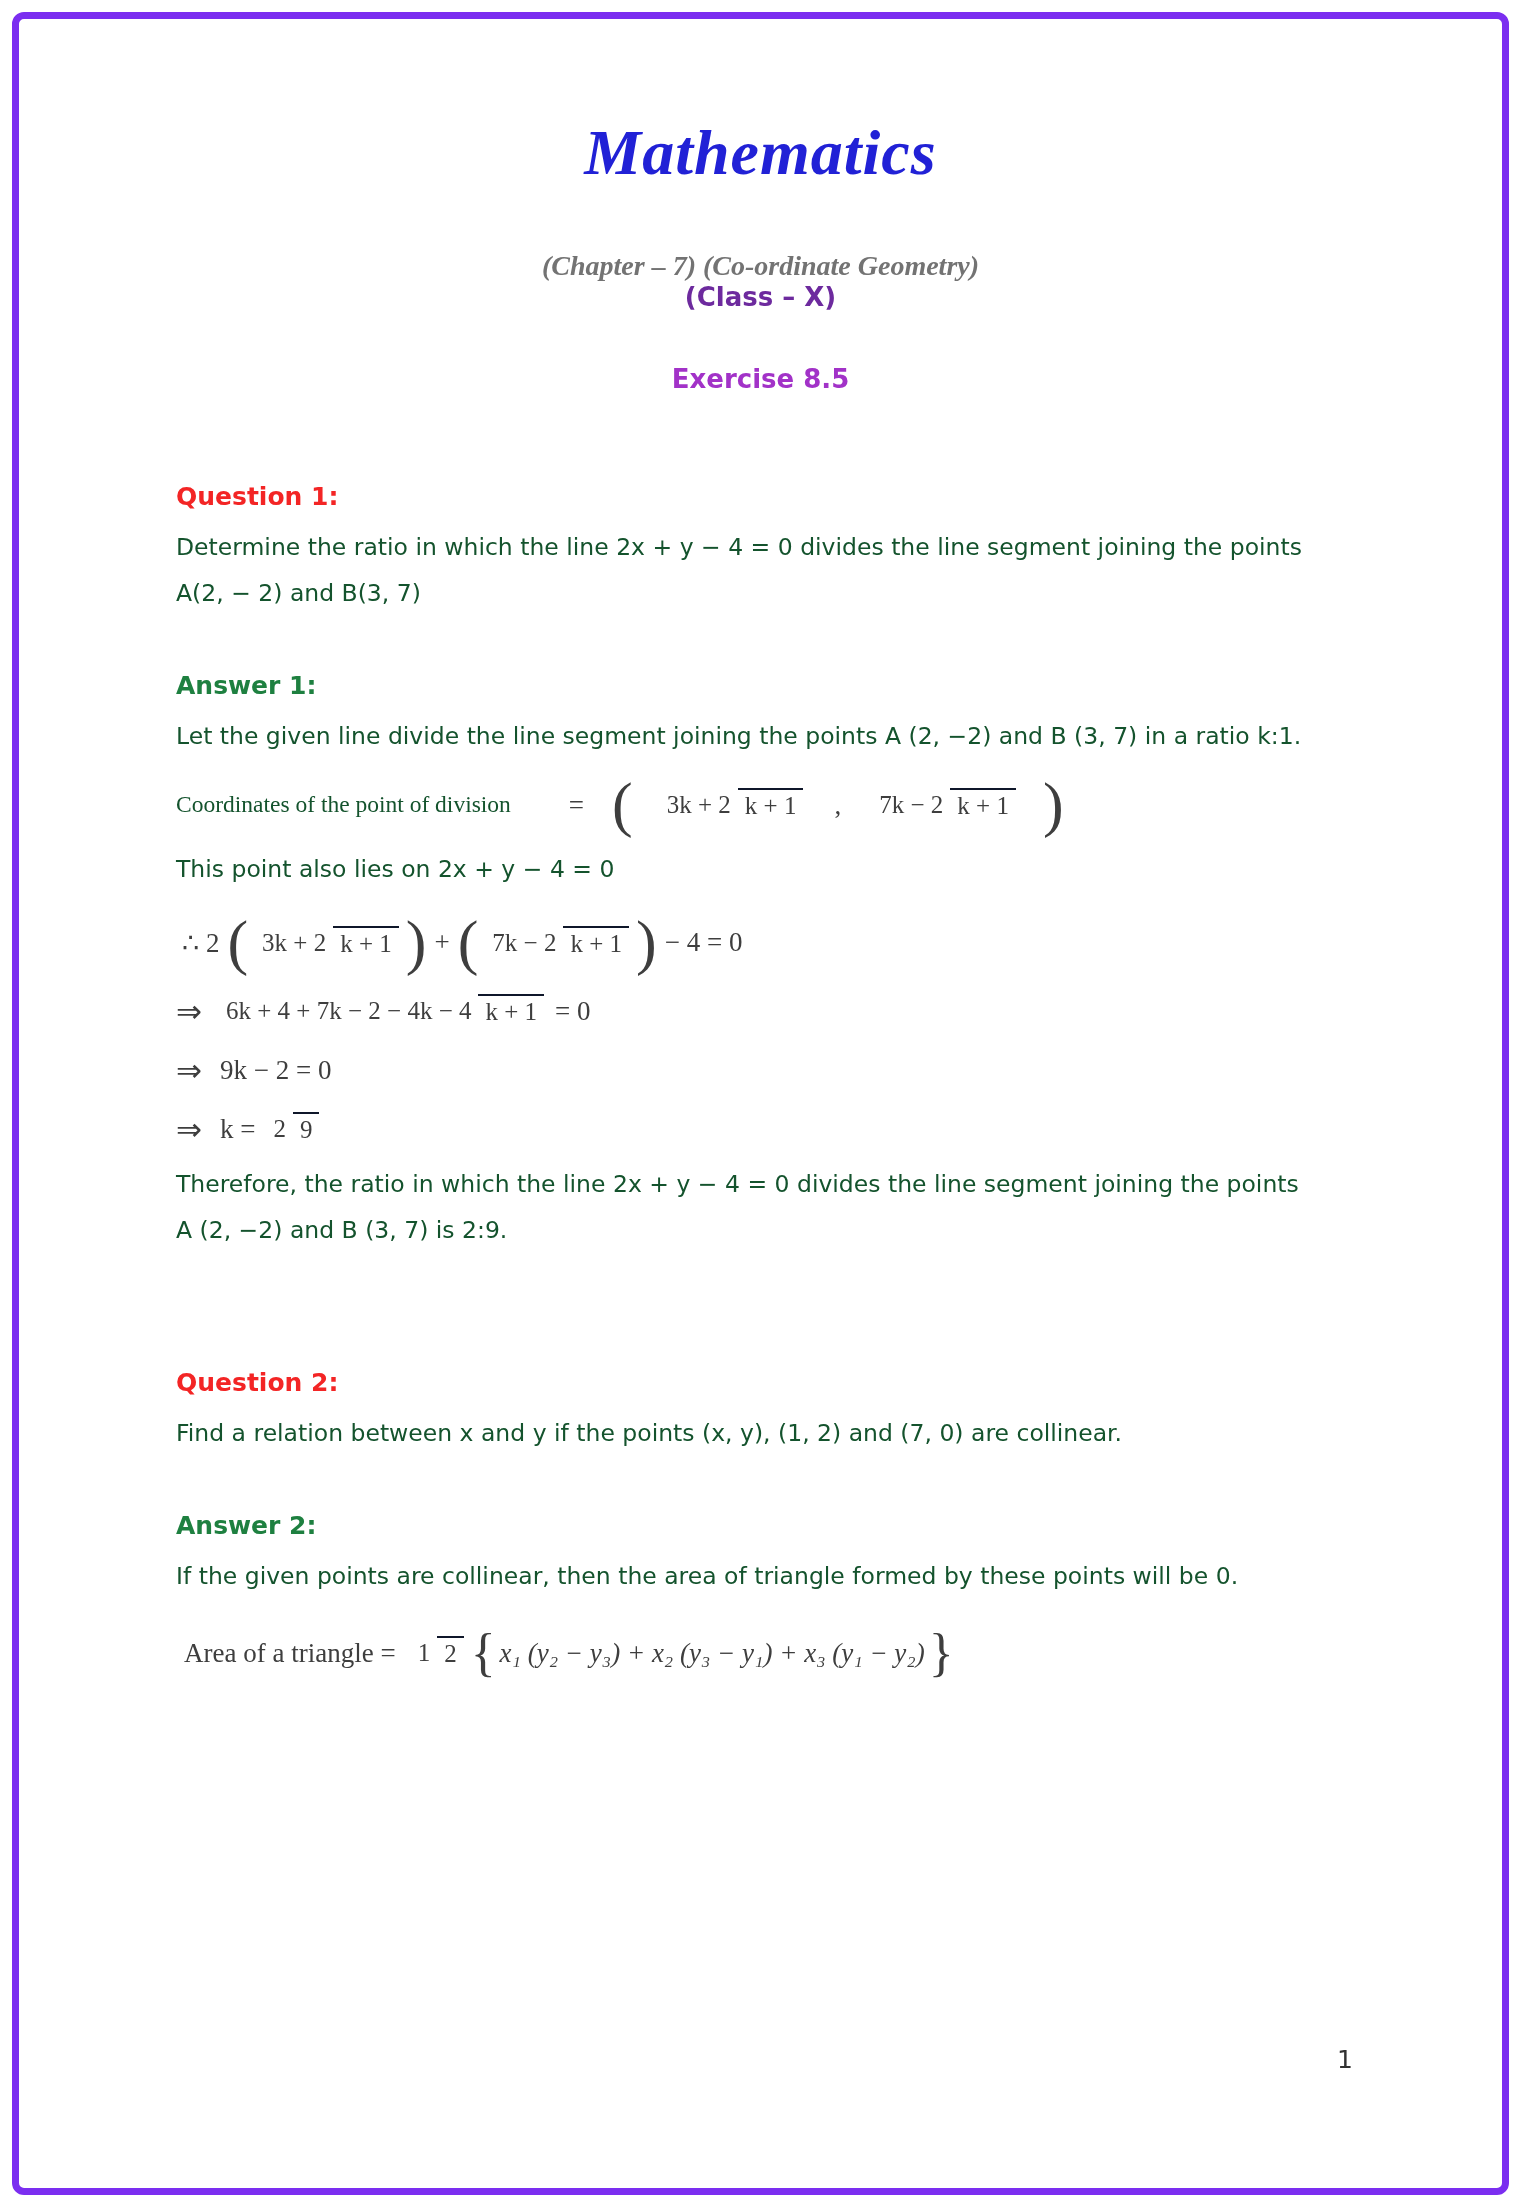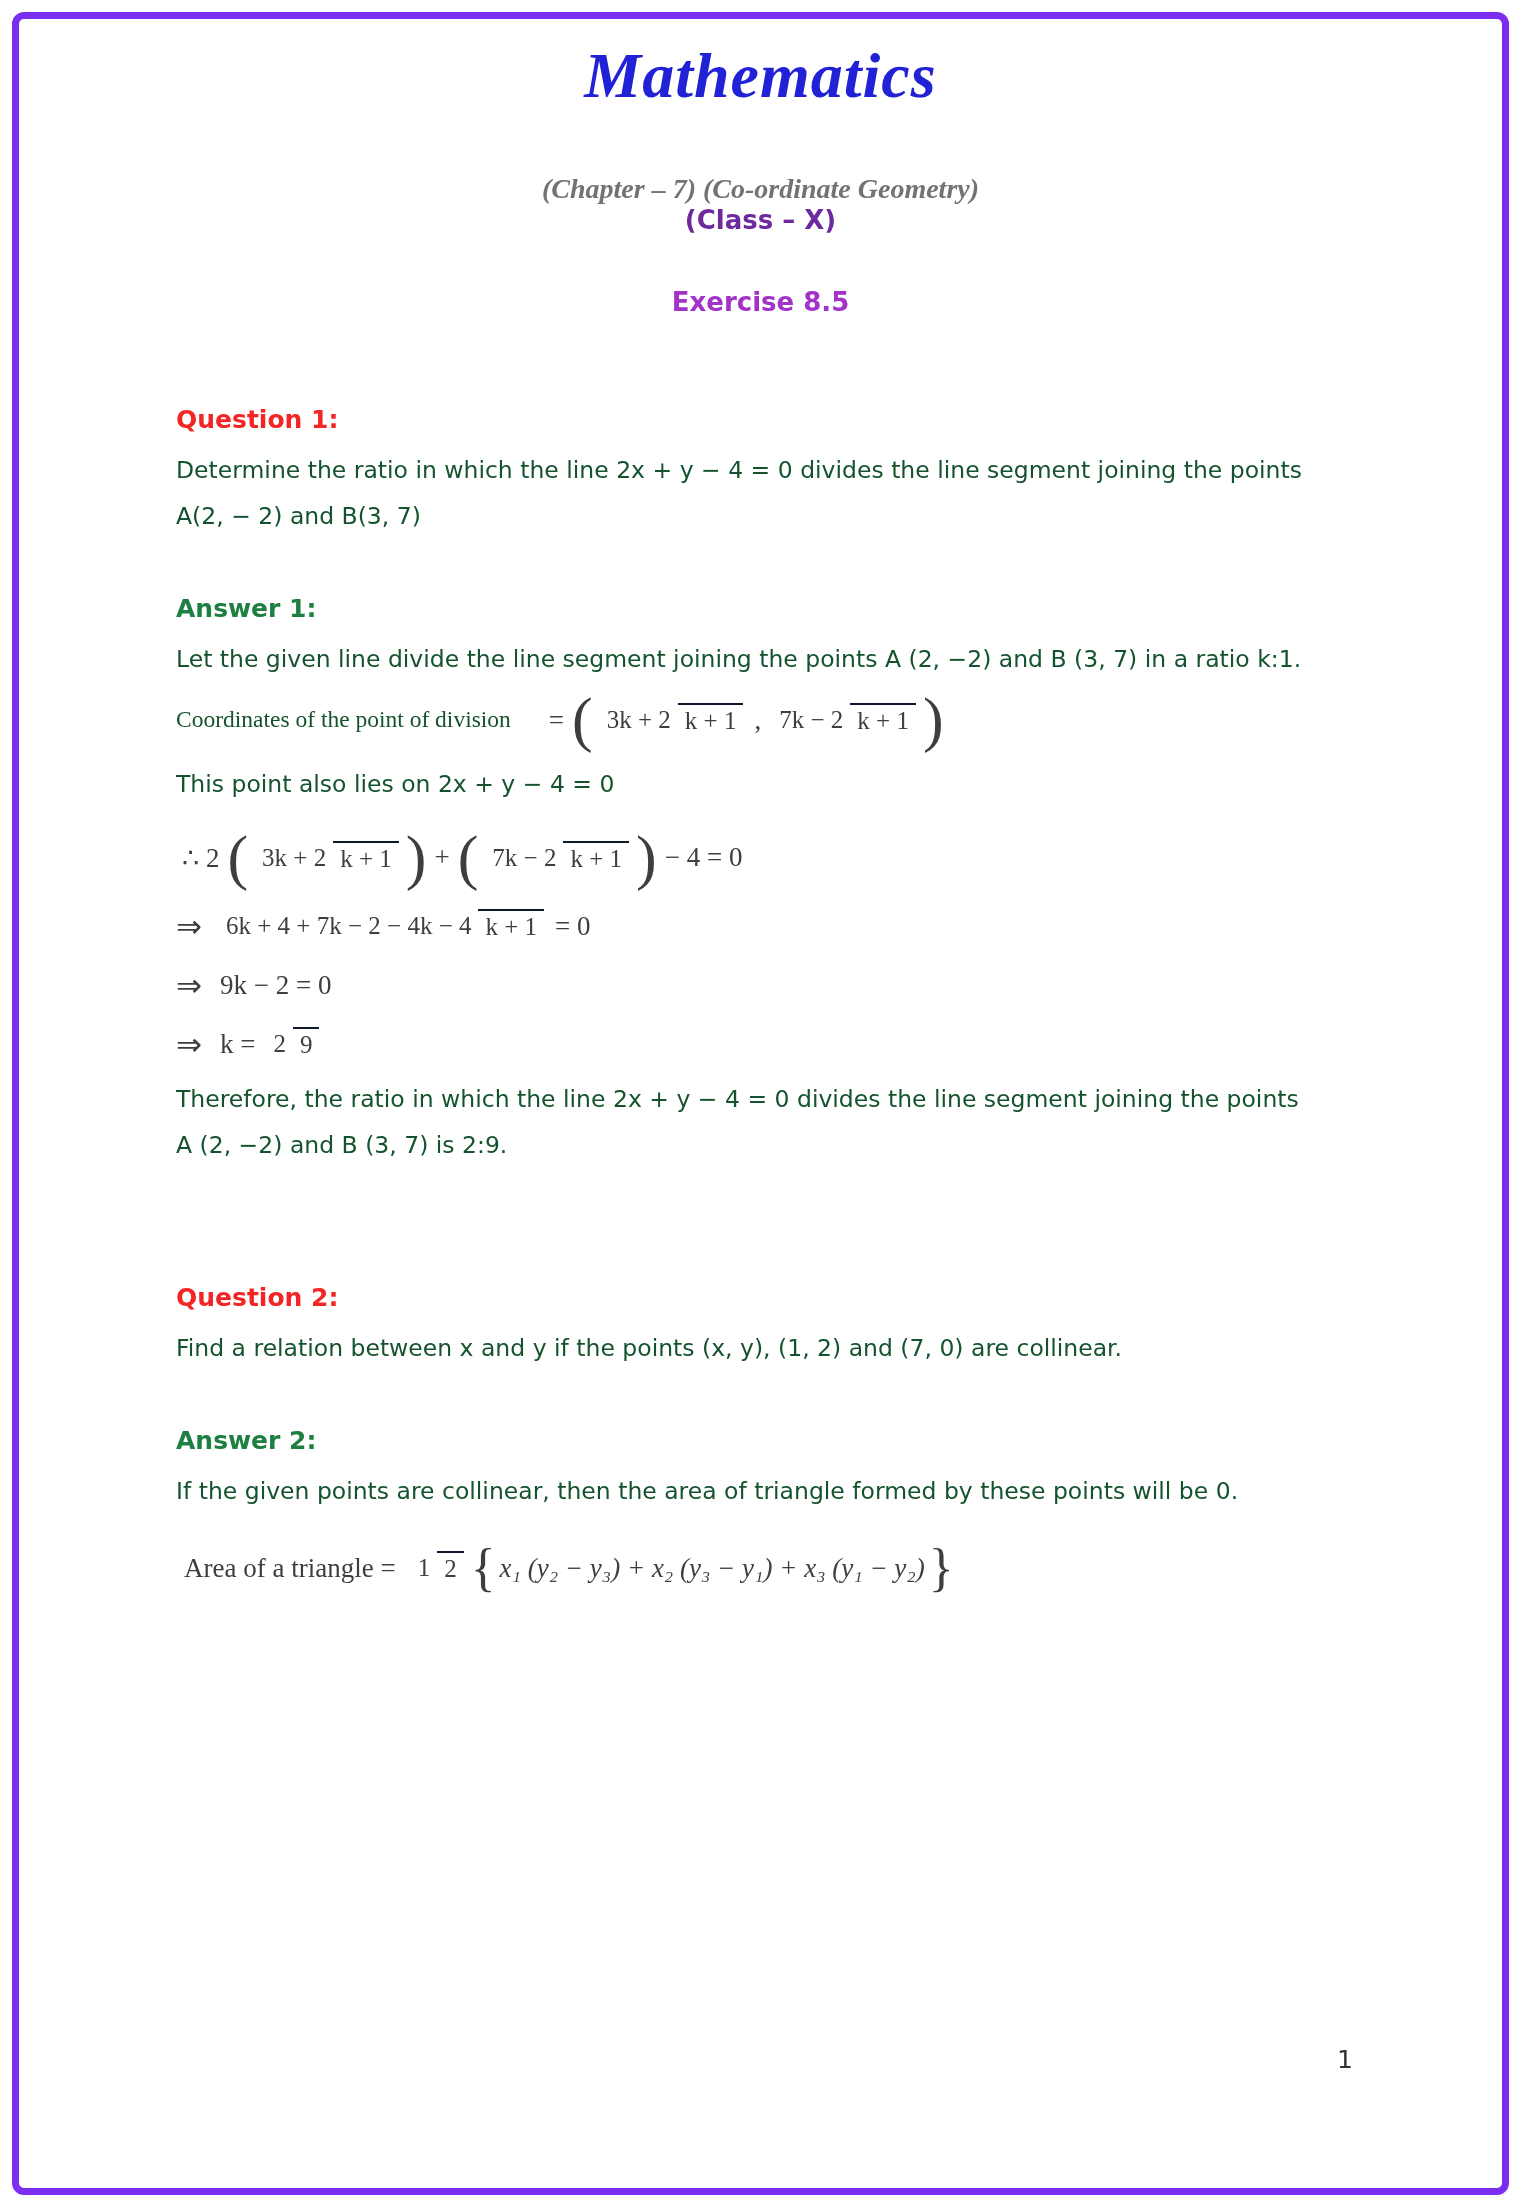--- a/index.html
+++ b/index.html
@@ -10,21 +10,21 @@
     color:#313131;
     position:relative;
     overflow:hidden;
   }
   .frame {
     position:absolute; inset:12px;
     border:7px solid #7b2ef0;
     border-radius:12px;
     pointer-events:none;
   }
-  header { text-align:center; padding-top:39px; }
+  header { text-align:center; padding-top:116px; }
   .title {
     font-family:"Liberation Serif", serif;
     font-style:italic; font-weight:bold;
     font-size:64px; color:#2121d6; letter-spacing:1px;
   }
   .subtitle {
     font-family:"Liberation Serif", serif;
     font-style:italic; font-weight:bold;
     font-size:28px; color:#737373;
     margin-top:60px;
@@ -64,21 +64,21 @@
     margin:0 5px;
   }
   .frac .num, .frac .den { padding:0 7px; white-space:nowrap; }
   .frac .den { border-top:2px solid #0f172a; }
   .bparen, .bbrace {
     font-family:"Liberation Serif", serif;
     font-size:62px; font-weight:400; line-height:0.9;
     color:#3e3e3e; margin:0 2px;
   }
   .bbrace { font-size:52px; }
-  .coords-row { margin-top:10px; }
+  .coords-row { margin-top:18px;gap:20px; }
   .coords-row .label { margin-right:30px; }
   .eqsign { margin-left:8px; }
   .lies-on { margin-top:30px; }
   .conclusion { margin-top:26px; }
   .area-row { margin-top:30px; }
   .area-label { margin:0 10px 0 8px; }
   .formula-body { font-style:italic; white-space:nowrap; margin:0 2px; }
   .page-number {
     position:absolute; top:2045px; right:168px;
     font-size:25px; color:#313131;

